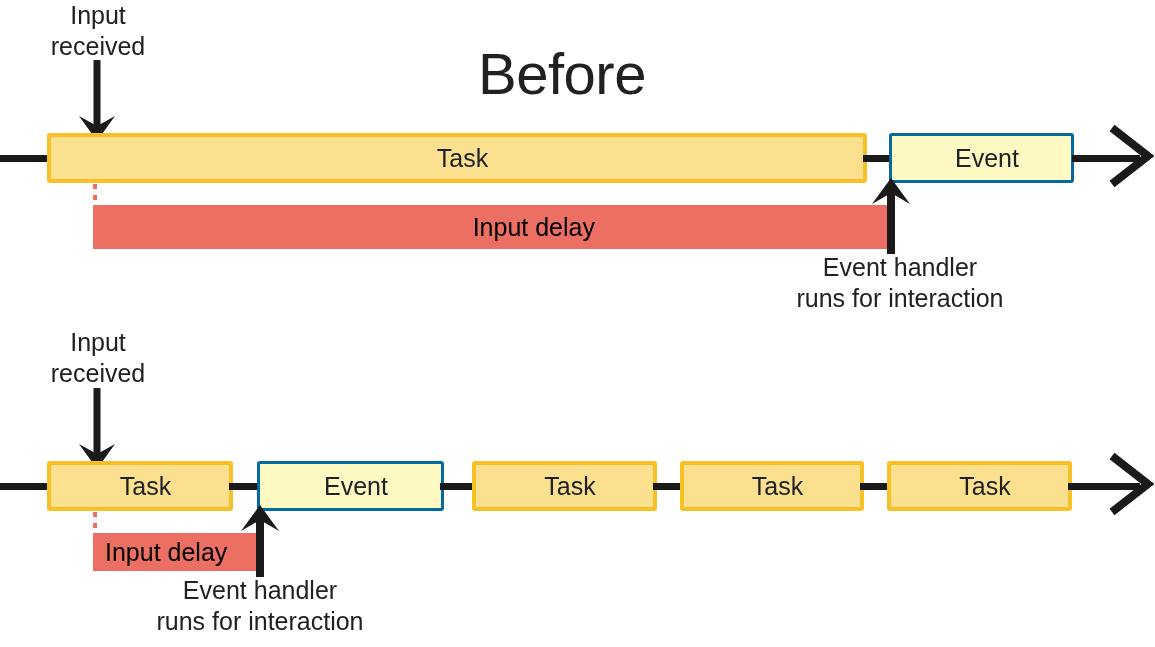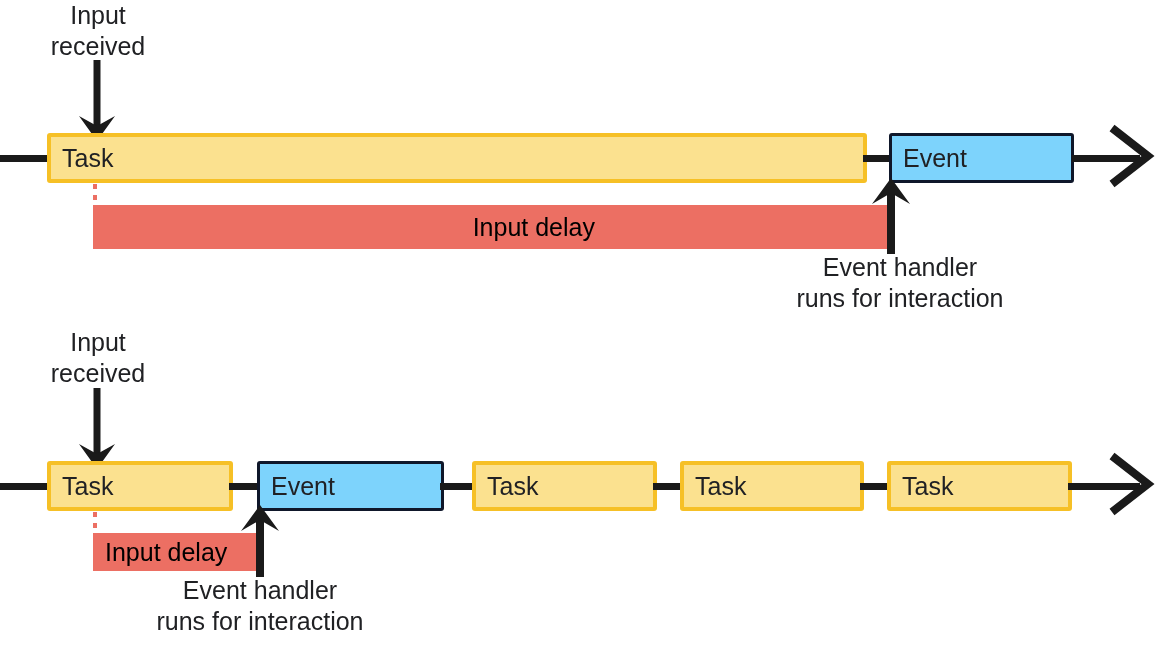--- a/index.html
+++ b/index.html
@@ -37,34 +37,34 @@
     color: #202124;
     text-align: center;
     white-space: pre-line;
   }
 
   
   .box {
     box-sizing: border-box;
     display: flex;
     align-items: center;
-    justify-content: flex-start;
+    justify-content: center;
     font-size: 25px;
     line-height: 1;
     color: #202124;
     padding-left: 11px;
   }
   .box.task {
     background: #fbe18f;
     border: 4px solid #f6c026;
     border-radius: 3px;
   }
   .box.event {
-    background: #7dd3fc;
-    border: 3px solid #0f172a;
+    background: #fef9c3;
+    border: 3px solid #0369a1;
     border-radius: 3px;
   }
   .bar-delay {
     box-sizing: border-box;
     background: #ec6f63;
     display: flex;
     align-items: center;
     color: #000000;
     font-size: 25px;
     line-height: 1;
@@ -92,20 +92,21 @@
 <div id="stage">
 
   <div class="abs annot" style="left:18px; top:0px; width:160px;">Input
 received</div>
 
   <svg class="abs" style="left:74px; top:60px;" width="46" height="84" viewBox="0 0 46 84">
     <path d="M23 0 L23 72" stroke="#1a1a1a" stroke-width="7" fill="none"></path>
     <path d="M23 81 L5 56 L23 66 L41 56 Z" fill="#1a1a1a"></path>
   </svg>
 
+  <div class="abs section-title" style="left:478px; top:45px;">Before</div>
 
   <div class="abs rail" style="left:0px; top:155px; width:50px;"></div>
 
   <div class="abs box task" style="left:47px; top:133px; width:820px; height:50px;">
     <span>Task</span>
   </div>
 
   <div class="abs rail" style="left:863px; top:155px; width:30px;"></div>
 
   <div class="abs box event" style="left:889px; top:133px; width:185px; height:50px;">

